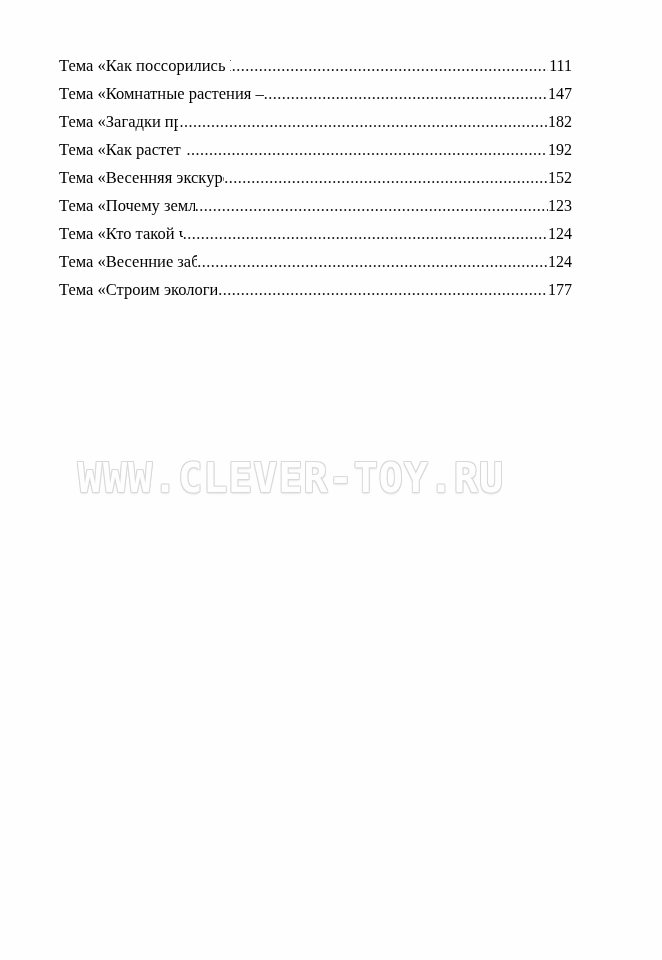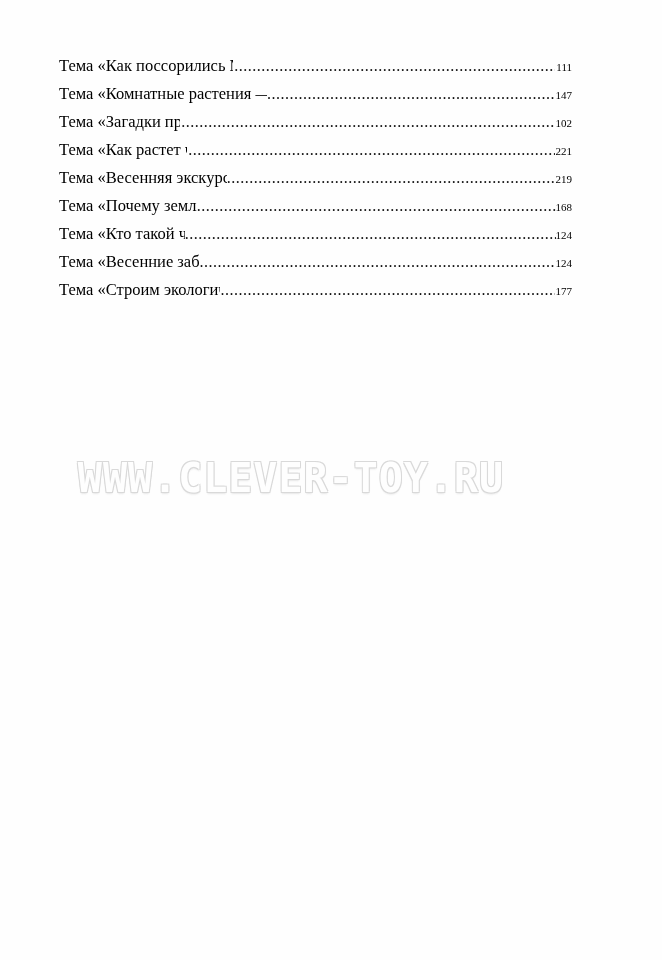--- a/index.html
+++ b/index.html
@@ -51,21 +51,21 @@
     color: #111;
     margin: 0 1px;
     min-width: 4px;
   }
   .toc-dots::before {
     content: "........................................................................................................................";
   }
   .toc-page {
     flex: 0 0 auto;
     text-align: right;
-    font-size: 11px;
+    font-size: 16px;
     color: #000;
   }
   .tight .toc-dots {
     margin: 0;
   }
   .watermark {
     position: absolute;
     top: 455px;
     left: 0;
     width: 582px;
@@ -97,36 +97,36 @@
         <span class="toc-page">111</span>
       </div>
       <div class="toc-entry tight">
         <span class="toc-title">Тема «Комнатные растения — спутники нашей жизни»</span>
         <span class="toc-dots"></span>
         <span class="toc-page">147</span>
       </div>
       <div class="toc-entry">
         <span class="toc-title">Тема «Загадки природы»</span>
         <span class="toc-dots"></span>
-        <span class="toc-page">102</span>
+        <span class="toc-page">182</span>
       </div>
       <div class="toc-entry">
         <span class="toc-title">Тема «Как растет человек»</span>
         <span class="toc-dots"></span>
-        <span class="toc-page">221</span>
+        <span class="toc-page">192</span>
       </div>
       <div class="toc-entry tight">
         <span class="toc-title">Тема «Весенняя экскурсия в лесопарк»</span>
         <span class="toc-dots"></span>
-        <span class="toc-page">219</span>
+        <span class="toc-page">152</span>
       </div>
       <div class="toc-entry tight">
         <span class="toc-title">Тема «Почему земля кормит»</span>
         <span class="toc-dots"></span>
-        <span class="toc-page">168</span>
+        <span class="toc-page">123</span>
       </div>
       <div class="toc-entry tight">
         <span class="toc-title">Тема «Кто такой человек»</span>
         <span class="toc-dots"></span>
         <span class="toc-page">124</span>
       </div>
       <div class="toc-entry tight">
         <span class="toc-title">Тема «Весенние заботы птиц»</span>
         <span class="toc-dots"></span>
         <span class="toc-page">124</span>

